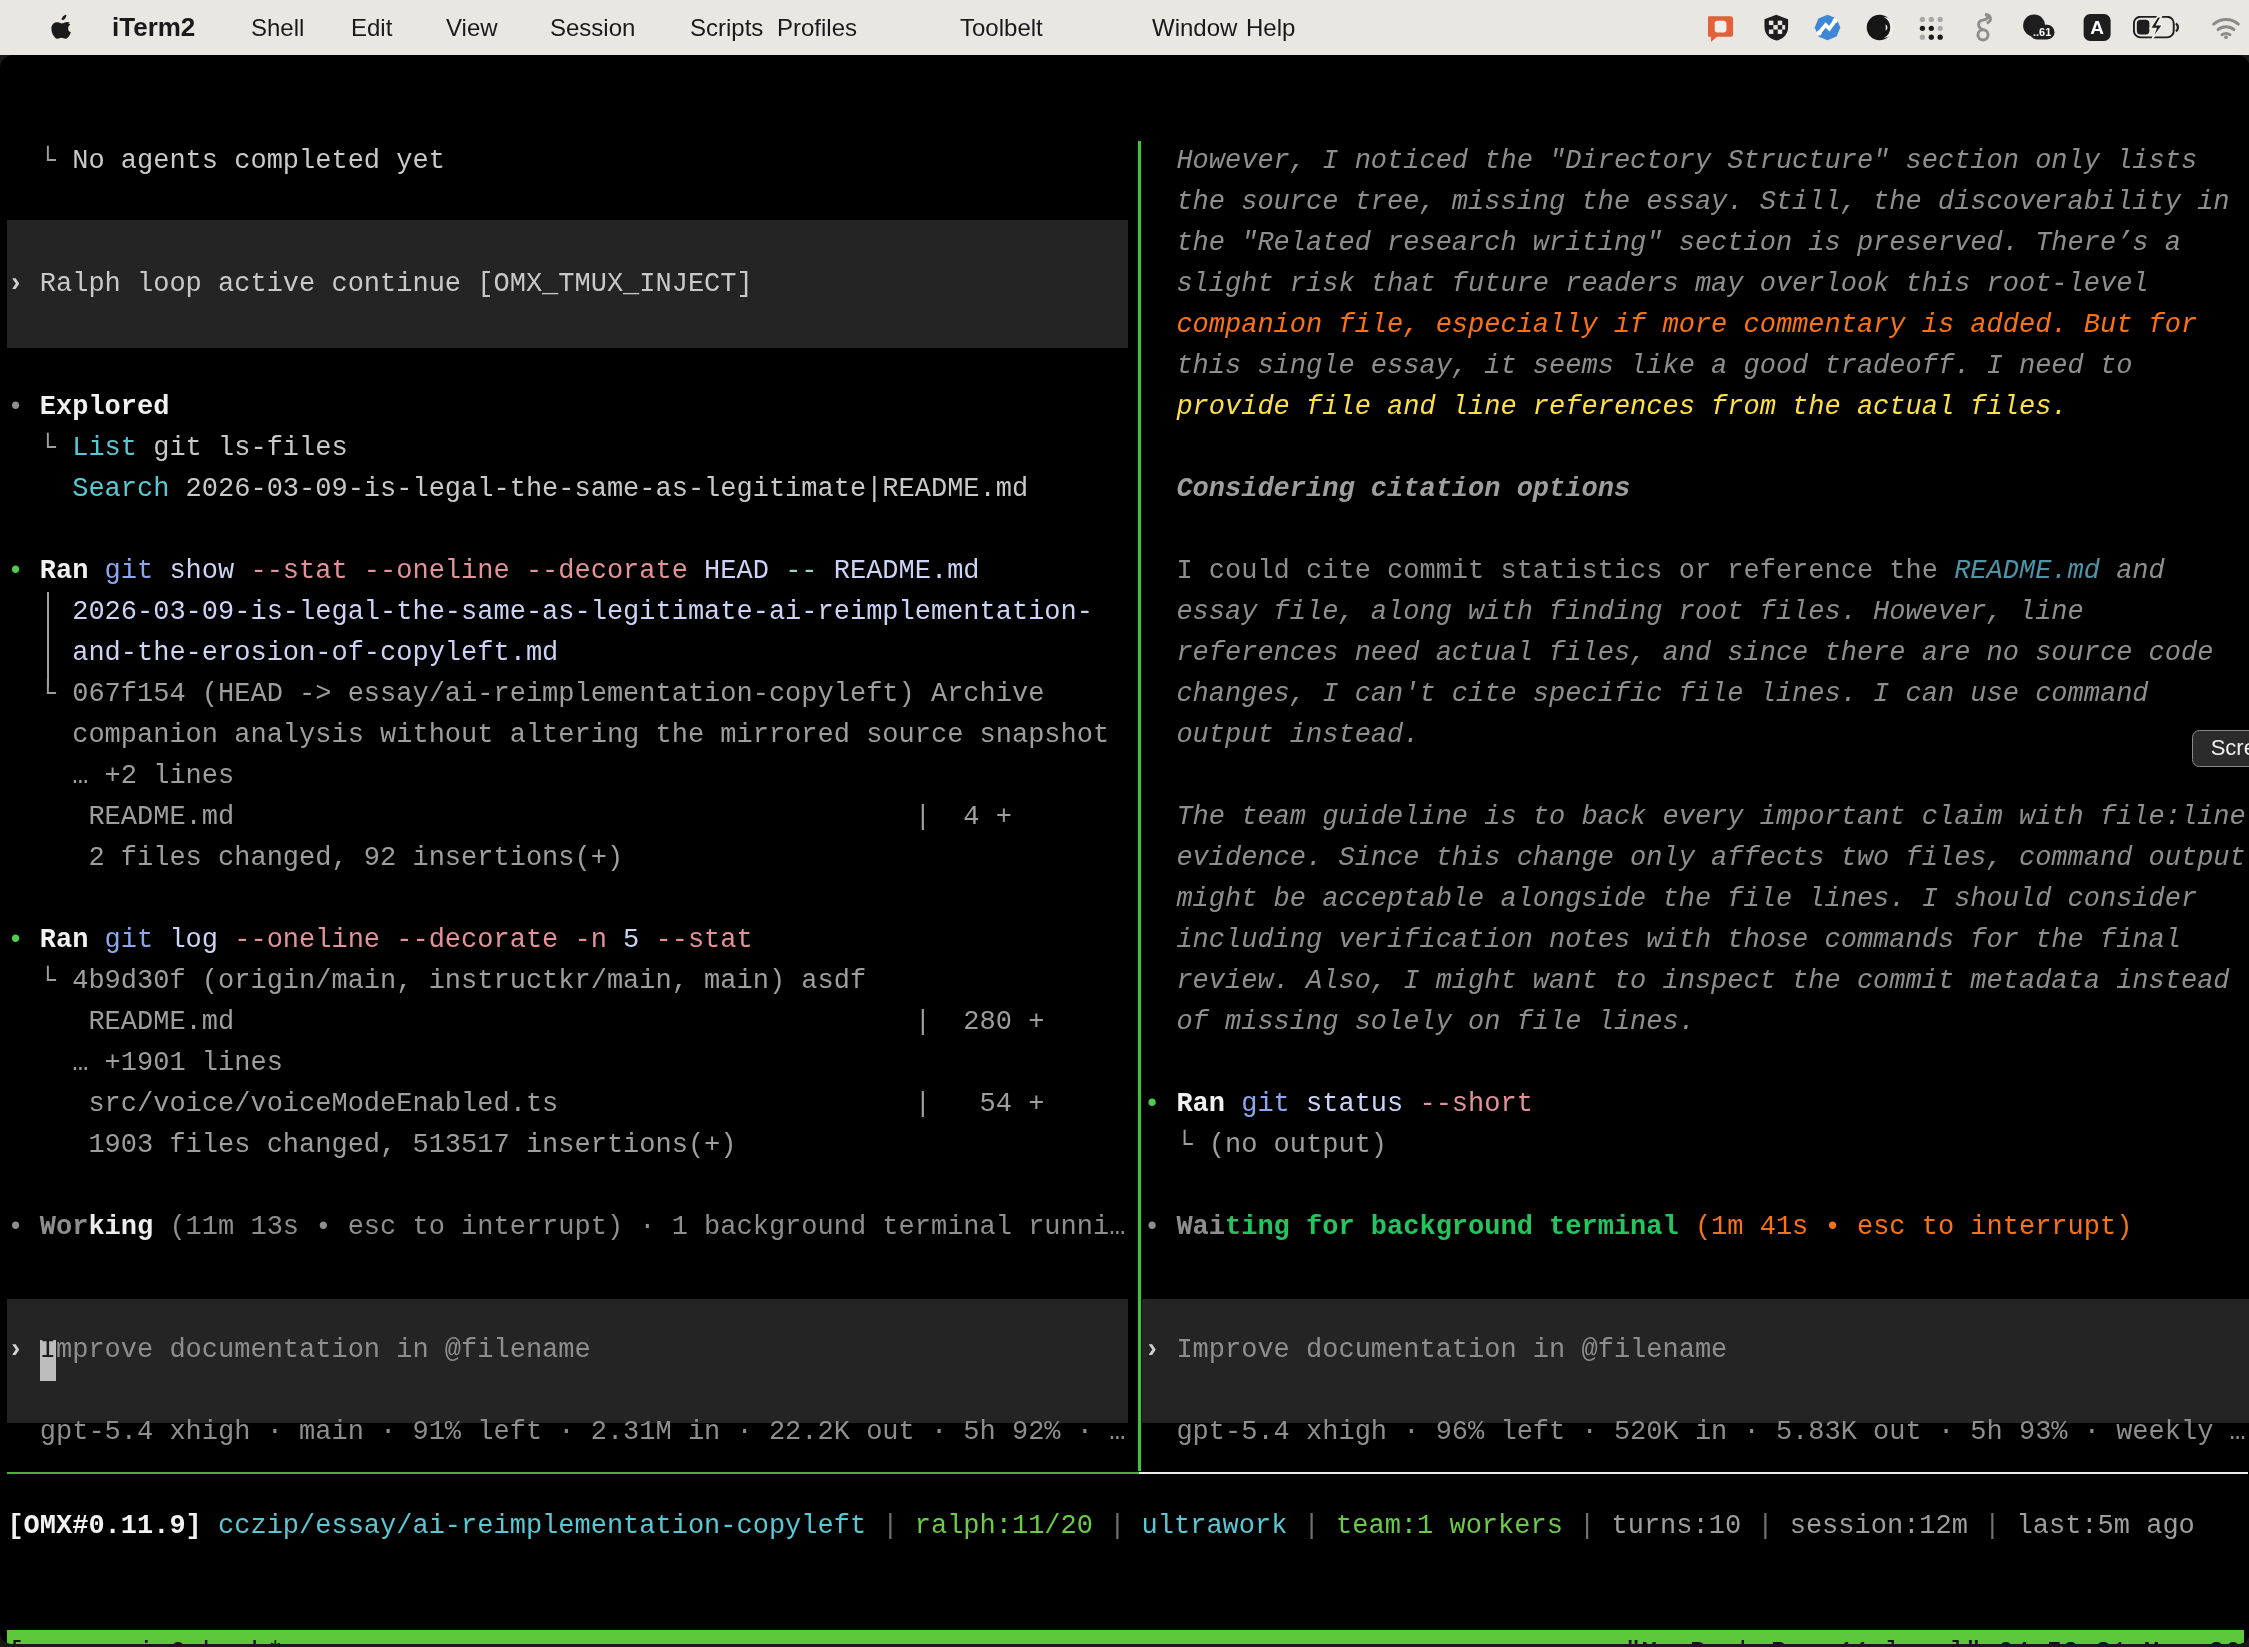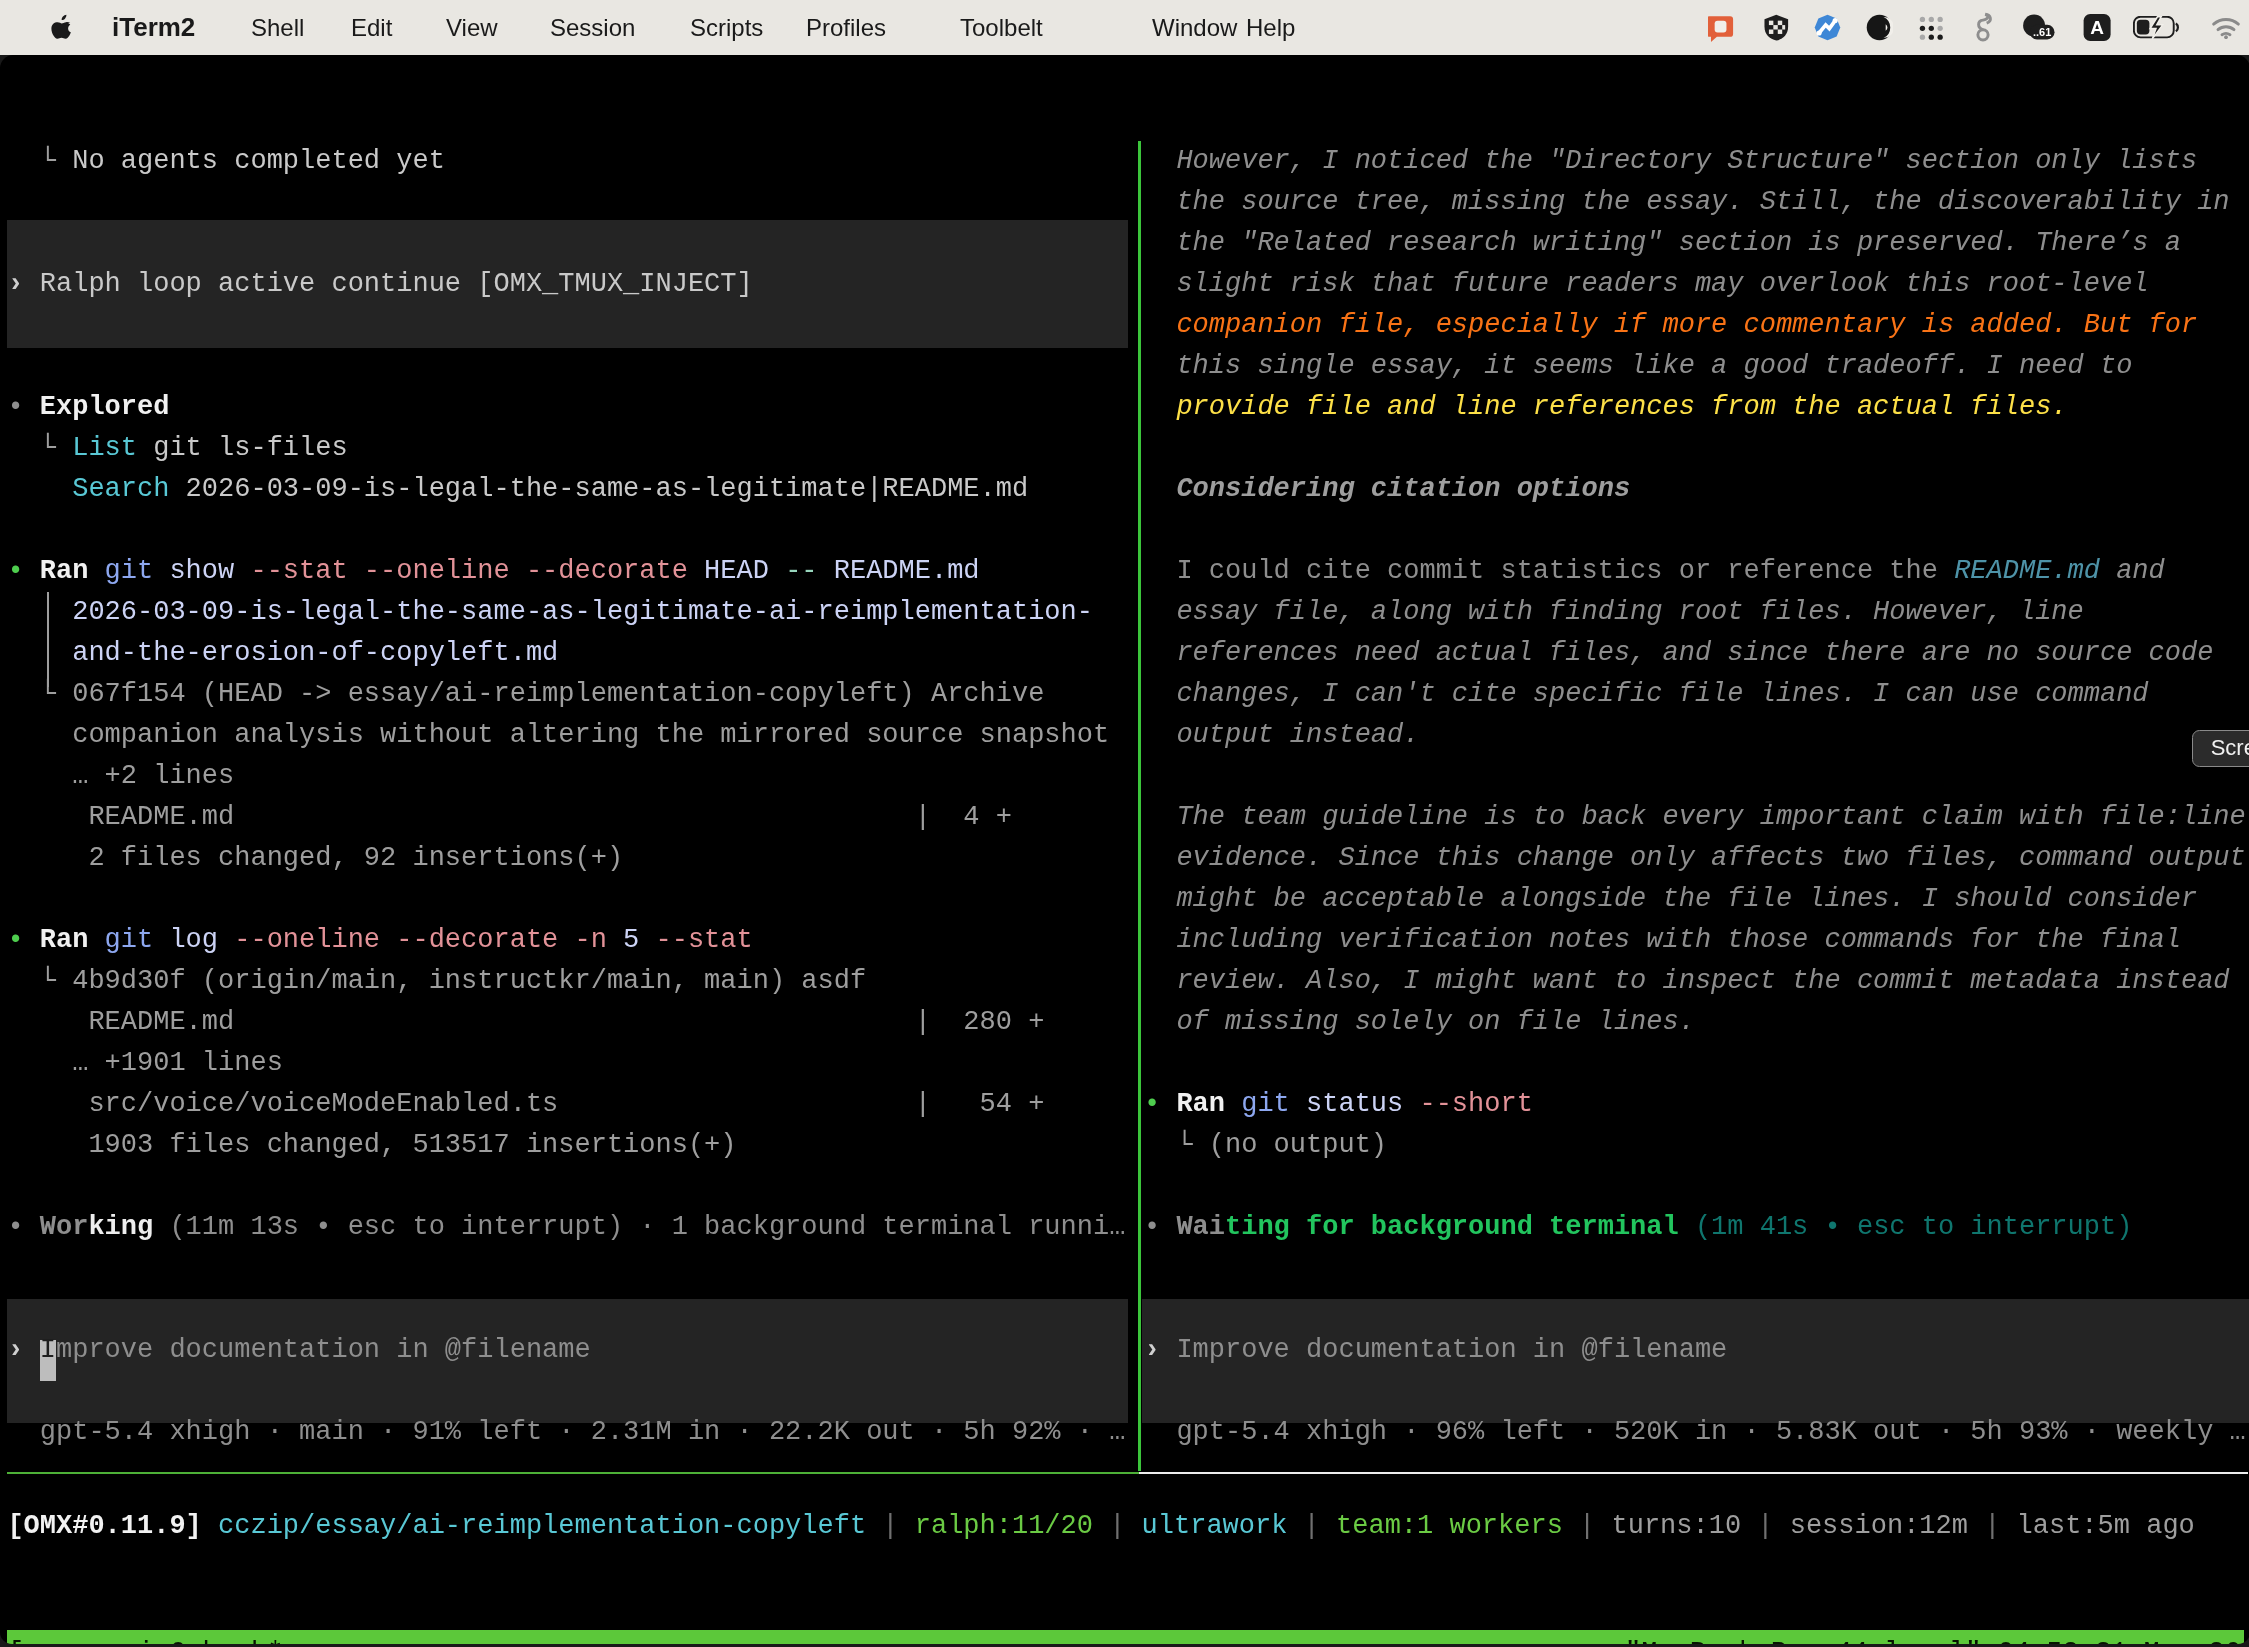--- a/index.html
+++ b/index.html
@@ -21,21 +21,21 @@
 <div id="menubar">
     <svg class="ic" style="left:50px;top:12.5px" width="23.6" height="28" viewBox="0 0 17 20">
 <path fill="#1a1a1a" d="M11.8 1.2c.1 1-.3 1.9-.9 2.6-.6.7-1.6 1.3-2.5 1.2-.1-.9.4-1.9.9-2.5.6-.7 1.7-1.2 2.5-1.3zM14.6 7.1c-.9-.5-2-.8-3-.6-1.3.2-2.4.9-3.1.9-.7 0-1.7-.8-3-.8C3.2 6.6 1 8 1 11.1c0 1.9.7 3.9 1.6 5.2.7 1.1 1.6 2.3 2.8 2.2 1.1 0 1.5-.7 2.9-.7 1.3 0 1.7.7 2.9.7 1.2 0 2-1.1 2.7-2.2.5-.8.9-1.6 1.1-2.5-2.3-.9-2.7-4.2-.4-5.5-.6-.8-1.4-1.2-2-1.2z"></path>
     </svg>
     <span class="mi b" style="left:112px">iTerm2</span>
     <span class="mi" style="left:251px">Shell</span>
     <span class="mi" style="left:351px">Edit</span>
     <span class="mi" style="left:446px">View</span>
     <span class="mi" style="left:550px">Session</span>
     <span class="mi" style="left:690px">Scripts</span>
-    <span class="mi" style="left:806px">Profiles</span>
+    <span class="mi" style="left:777px">Profiles</span>
     <span class="mi" style="left:960px">Toolbelt</span>
     <span class="mi" style="left:1152px">Window</span>
     <span class="mi" style="left:1246px">Help</span>
 <svg class="ic" style="left:1708px;top:14px" width="26.6" height="28" viewBox="0 0 36 38">
  <path d="M4 3 h28 a4 4 0 0 1 4 4 v20 a4 4 0 0 1 -4 4 h-18 l-8 7 v-7 h-2 a4 4 0 0 1 -4 -4 v-20 a4 4 0 0 1 4 -4 z" fill="#e2603a" transform="translate(-2,0)"></path>
  <rect x="9" y="9" width="16" height="16" rx="4" fill="#f1efea"></rect>
     </svg>
 <svg class="ic" style="left:1763px;top:14px" width="26.6" height="26.6" viewBox="0 0 36 36">
  <path d="M18 1 L34 7 V17 C34 28 27 34 18 36 C9 34 2 28 2 17 V7 Z" fill="#1e1e1e"></path>
  <g fill="#e9e7e2">
@@ -157,21 +157,21 @@
 <span style="color:#8e8e8e;font-style:italic">  The team guideline is to back every important claim with file:line</span>
 <span style="color:#8e8e8e;font-style:italic">  evidence. Since this change only affects two files, command output</span>
 <span style="color:#8e8e8e;font-style:italic">  might be acceptable alongside the file lines. I should consider</span>
 <span style="color:#8e8e8e;font-style:italic">  including verification notes with those commands for the final</span>
 <span style="color:#8e8e8e;font-style:italic">  review. Also, I might want to inspect the commit metadata instead</span>
 <span style="color:#8e8e8e;font-style:italic">  of missing solely on file lines.</span>
 
 <span style="color:#4ecd4e">• </span><span style="color:#f1f1f1;font-weight:bold">Ran</span> <span style="color:#8da7ef">git</span><span style="color:#ccd3f5"> status</span><span style="color:#e29298"> --short</span>
 <span style="color:#9e9e9e">  └ </span><span style="color:#9e9e9e">(no output)</span>
 
-<span style="color:#8e8e8e">• </span><span style="color:#8e8e8e;font-weight:bold">Wai</span><span style="color:#22c55e;font-weight:bold">ting for background terminal</span><span style="color:#0f766e"> (1m 41s • esc to interrupt)</span>
+<span style="color:#8e8e8e">• </span><span style="color:#8e8e8e;font-weight:bold">Wai</span><span style="color:#22c55e;font-weight:bold">ting for background terminal</span><span style="color:#f97316"> (1m 41s • esc to interrupt)</span>
 
 
 <span style="color:#cfcfcf;font-weight:bold">› </span><span style="color:#8e8e8e">Improve documentation in @filename</span>
 
 <span style="color:#8e8e8e">  gpt-5.4 xhigh · 96% left · 520K in · 5.83K out · 5h 93% · weekly …</span></pre>
     <div class="abs" style="left:1138px;top:4.4px;width:3px;height:1330px;background:#3bc53b"></div>
     <div class="abs" style="left:7.4px;top:1335px;width:1132px;height:2.2px;background:#4db037"></div>
     <div class="abs" style="left:1139px;top:1335px;width:1109px;height:2.2px;background:#ededed"></div>
     <pre style="left:7.4px;top:1369px"><span style="color:#f2f2f2;font-weight:bold">[OMX#0.11.9]</span> <span style="color:#59c8d5">cczip/essay/ai-reimplementation-copyleft</span><span style="color:#707070"> | </span><span style="color:#6bcb44">ralph:11/20</span><span style="color:#707070"> | </span><span style="color:#59c8d5">ultrawork</span><span style="color:#707070"> | </span><span style="color:#6bcb44">team:1 workers</span><span style="color:#707070"> | </span><span style="color:#9e9e9e">turns:10</span><span style="color:#707070"> | </span><span style="color:#9e9e9e">session:12m</span><span style="color:#707070"> | </span><span style="color:#9e9e9e">last:5m ago</span></pre>
     <div class="abs" style="left:7.4px;top:1493px;width:2237px;height:47px;background:#5cc83a">

